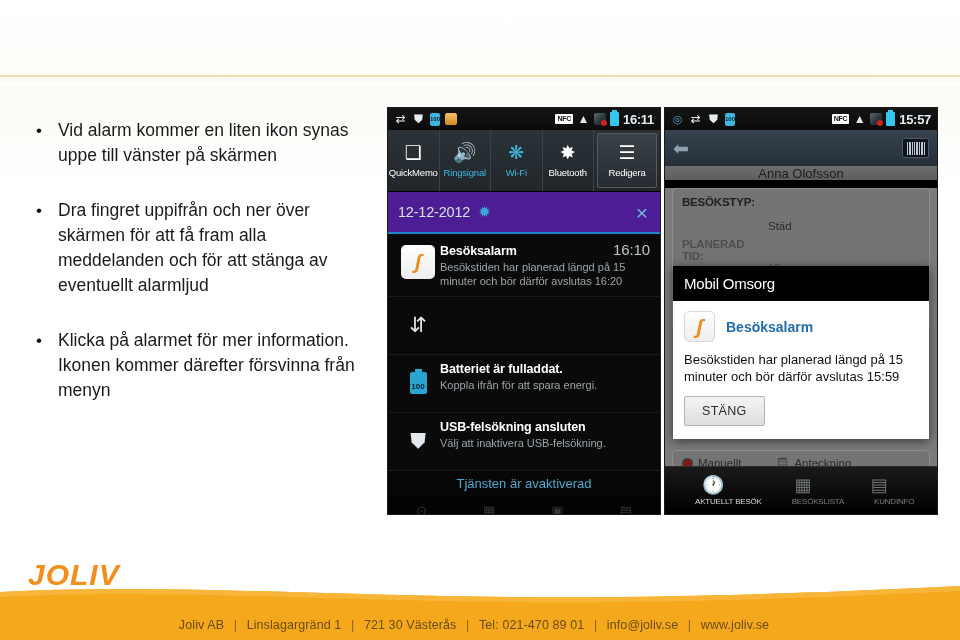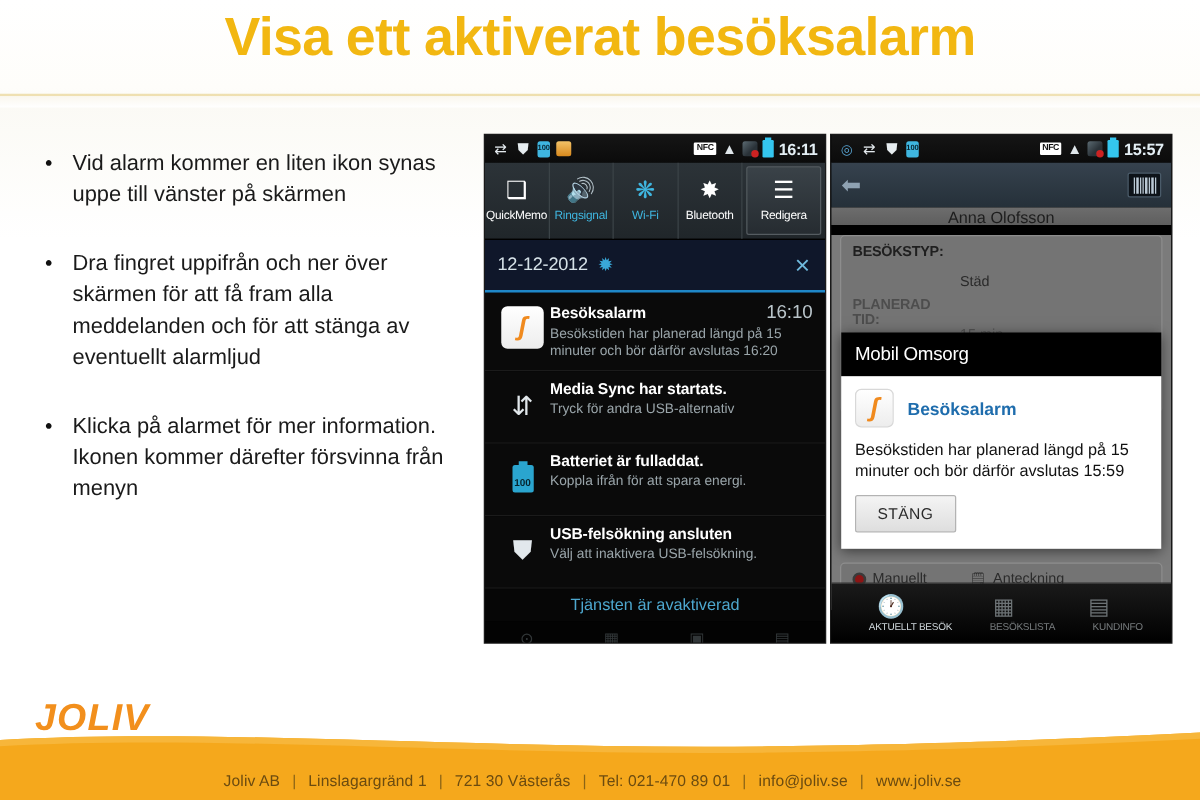--- a/index.html
+++ b/index.html
@@ -122,21 +122,21 @@
   .toggle.on .tg-icon, .toggle.on .tg-label { color: #3fb6e0; }
   .toggle.edit {
     flex: 0 0 60px;
     background: linear-gradient(180deg, #3a4248 0%, #262c31 100%);
     border: 1px solid #555c61;
     border-radius: 2px; margin: 3px;
   }
 
   
   .notif-header {
-    height: 42px; background: #0f172a;
+    height: 42px; background: #4c1d95;
     display: flex; align-items: center; padding: 0 10px;
     position: relative;
     border-bottom: 2px solid #1f87c7;
   }
   .notif-date { color: #d6e2e8; font-size: 14.5px; letter-spacing: -0.2px; }
   .gear-ic { color: #39a8d8; font-size: 15px; margin-left: 8px; }
   .close-x { position: absolute; right: 12px; color: #6fb9dc; font-size: 21px; font-weight: 300; line-height: 1; }
 
   
   .notif {
@@ -278,21 +278,20 @@
   .fsep { color: #8a6416; margin: 0 7px; }
 </style>
 </head>
 <body>
 
 <div class="slide">
 
   <div class="title-rule"></div>
   <div class="title-rule2"></div>
 
-  <div class="page-title">Visa ett aktiverat besöksalarm</div>
 
   <div class="bullets">
     <div class="bullet b1">
       <span class="dot">•</span>
       <span class="btext">Vid alarm kommer en liten ikon synas uppe till vänster på skärmen</span>
     </div>
     <div class="bullet b2">
       <span class="dot">•</span>
       <span class="btext">Dra fingret uppifrån och ner över skärmen för att få fram alla meddelanden och för att stänga av eventuellt alarmljud</span>
     </div>
@@ -359,26 +358,20 @@
           <span class="notif-time">16:10</span>
         </div>
         <div class="notif-sub">Besökstiden har planerad längd på 15 minuter och bör därför avslutas 16:20</div>
       </div>
     </div>
 
     <div class="notif">
       <div class="notif-ic">
           <span class="g">⇵</span>
         </div>
-      <div class="notif-body">
-        <div class="notif-title">
-          <span>Media Sync har startats.</span>
-        </div>
-        <div class="notif-sub">Tryck för andra USB-alternativ</div>
-      </div>
     </div>
 
     <div class="notif">
       <div class="notif-ic">
         <span class="batt-big">100</span>
       </div>
       <div class="notif-body">
         <div class="notif-title">
           <span>Batteriet är fulladdat.</span>
         </div>

